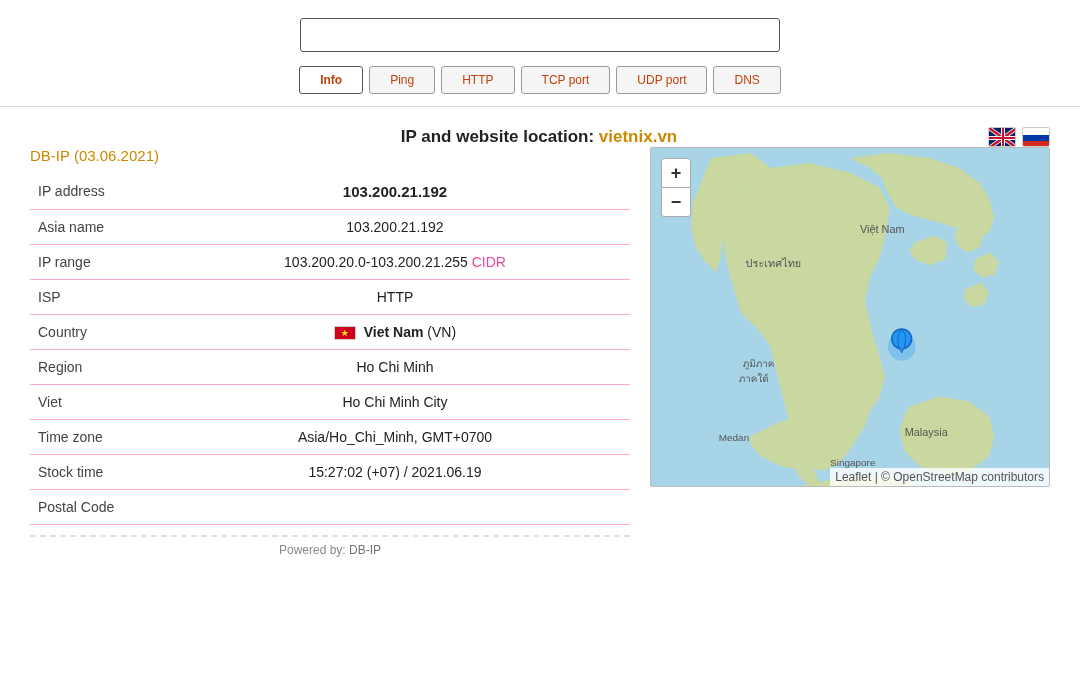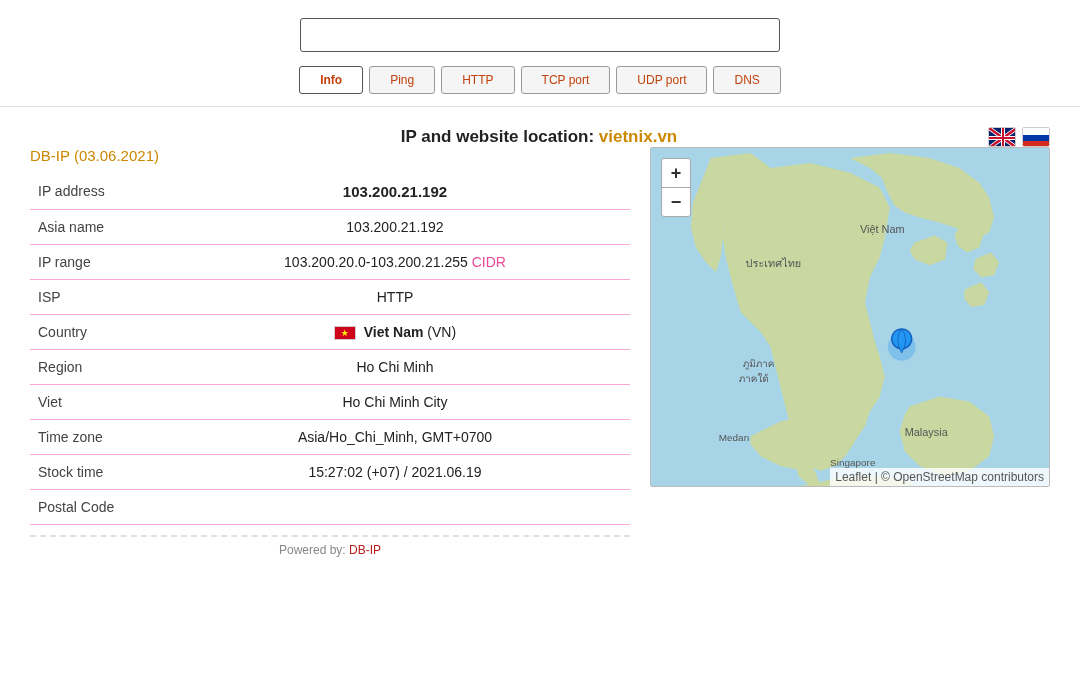--- a/index.html
+++ b/index.html
@@ -220,21 +220,21 @@
     
     .powered-by {
       margin-top: 10px;
       font-size: 12px;
       color: #888;
       text-align: center;
       border-top: 2px dashed #e0e0e0;
       padding-top: 6px;
     }
     .powered-link {
-      color: #b91c1c;
+      color: #737373;
       cursor: pointer;
     }
   </style>
 </head>
 <body>
 
 <div class="search-section">
   <input class="search-input" type="text" style="">
   <div class="tab-bar">
     <button class="tab-btn active">Info</button>

